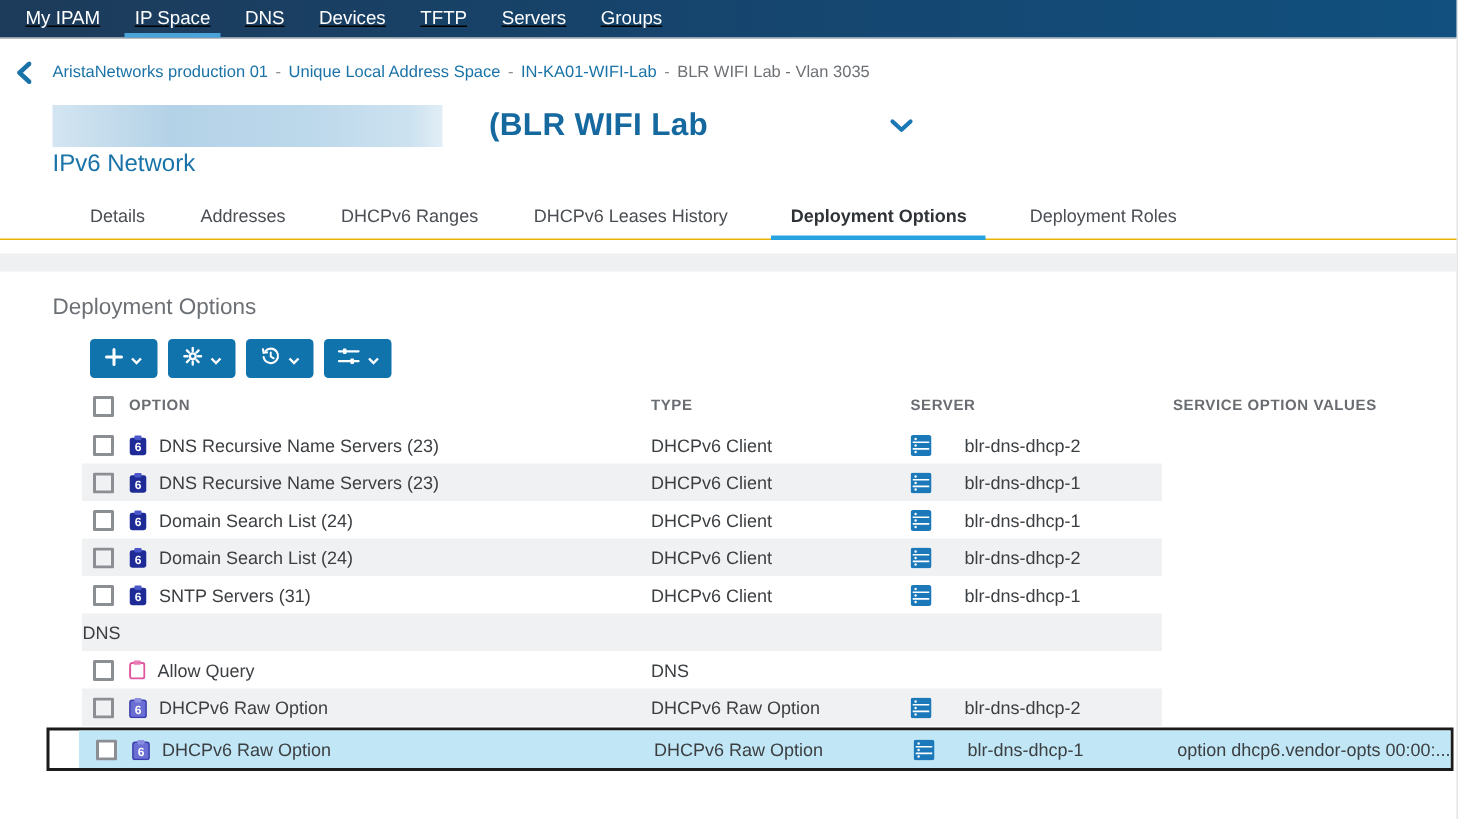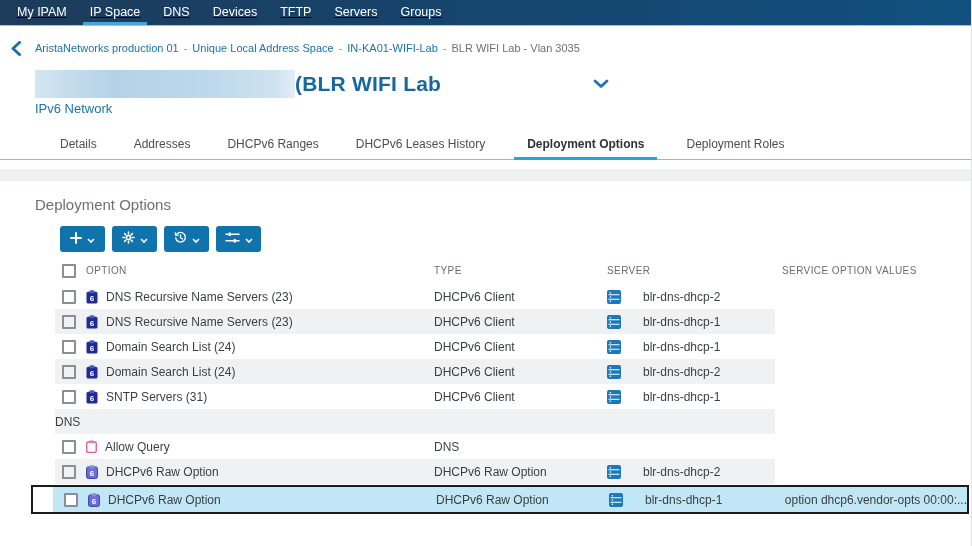--- a/index.html
+++ b/index.html
@@ -17,26 +17,26 @@
     height:3px; background:#4aa4da; }
 
   
   .breadcrumb { display:flex; align-items:center; margin:15px 0 0 10px; height:16px; font-size:11px; }
   .back-ic { display:inline-flex; margin-right:14px; }
   .crumb-link { color:#1a73a8; cursor:pointer; }
   .crumb-sep { color:#8a8e92; margin:0 5px; }
   .crumb-cur { color:#6d7175; }
 
   
-  .titlerow { position:relative; display:flex; align-items:center; margin:13px 0 0 35px; height:30px; }
+  .titlerow { position:relative; display:flex; align-items:center; margin:13px 0 0 35px; height:30px;gap:31px; }
   .redact { width:260px; height:28px;
     background:linear-gradient(90deg,#d3e5f1 0%, #b4d2e7 30%, #bcd8eb 65%, #cde2f0 92%, #e2eef6 100%); }
   .title { color:#15699f; font-size:21px; font-weight:bold; letter-spacing:.2px; white-space:nowrap; }
   .title-caret { position:absolute; left:558px; top:10px; display:inline-flex; cursor:pointer; }
-  .subtitle { margin:2px 0 0 35px; height:14px; font-size:13px; color:#1a73a8; }
+  .subtitle { margin:2px 0 0 35px; height:14px; font-size:16px; color:#1a73a8; }
 
   
   .tabs { display:flex; margin-top:15px; padding-left:55px; height:30px; border-bottom:1px solid #eab308; }
   .tab { position:relative; font-size:12px; color:#4a4e53; line-height:28px; padding:0 5px;
     margin-right:27px; cursor:pointer; white-space:nowrap; }
   .tab.active { font-weight:bold; color:#2f3337; margin-left:5px; margin-right:32px; }
   .tab.active::after { content:""; position:absolute; left:-8px; right:-8px; bottom:-1px;
     height:3px; background:#29a3e0; }
 
   .grayband { margin-top:9px; height:12px; background:#eff0f1; }
@@ -46,21 +46,21 @@
   
   .toolbar { display:flex; gap:7px; margin:12px 0 0 60px; height:26px; }
   .tbtn { display:flex; align-items:center; justify-content:center; gap:5px; min-width:45px;
     padding:0 7px; background:#1173ac; border:none; border-radius:3px; cursor:pointer; height:26px; }
 
   
   .table { margin:6px 3px 0 31px; width:938px; }
   .trow { display:grid; grid-template-columns:24px 379px 173px 175px 1fr; align-items:center; height:25px; }
   .trow.stripe { background:linear-gradient(to right, transparent 24px, #f0f1f2 24px, #f0f1f2 744px, transparent 744px); }
   .thead { height:25px; margin-bottom:1px; }
-  .thead .hlabel { font-size:10px; font-weight:normal; color:#696d71; letter-spacing:.4px; }
+  .thead .hlabel { font-size:10px; font-weight:bold; color:#696d71; letter-spacing:.4px; }
   .cell { overflow:hidden; white-space:nowrap; }
   .cell.opt { display:flex; align-items:center; }
   .cb { width:14px; height:14px; border:2px solid #8b8f93; border-radius:1px; margin-left:7px;
     flex:0 0 auto; cursor:pointer; background:transparent; }
   .oicon { display:inline-flex; margin-left:10px; flex:0 0 auto; }
   .olabel { margin-left:8px; font-size:12px; color:#3c3f42; }
   .cell.type { font-size:12px; color:#3c3f42; }
   .cell.server { display:flex; align-items:center; font-size:12px; color:#3c3f42;gap:16px; }
   .sicon { display:inline-flex; margin-right:6px; }
   .cell.svc { font-size:12px; color:#3c3f42; text-align:right; padding-right:0; }

